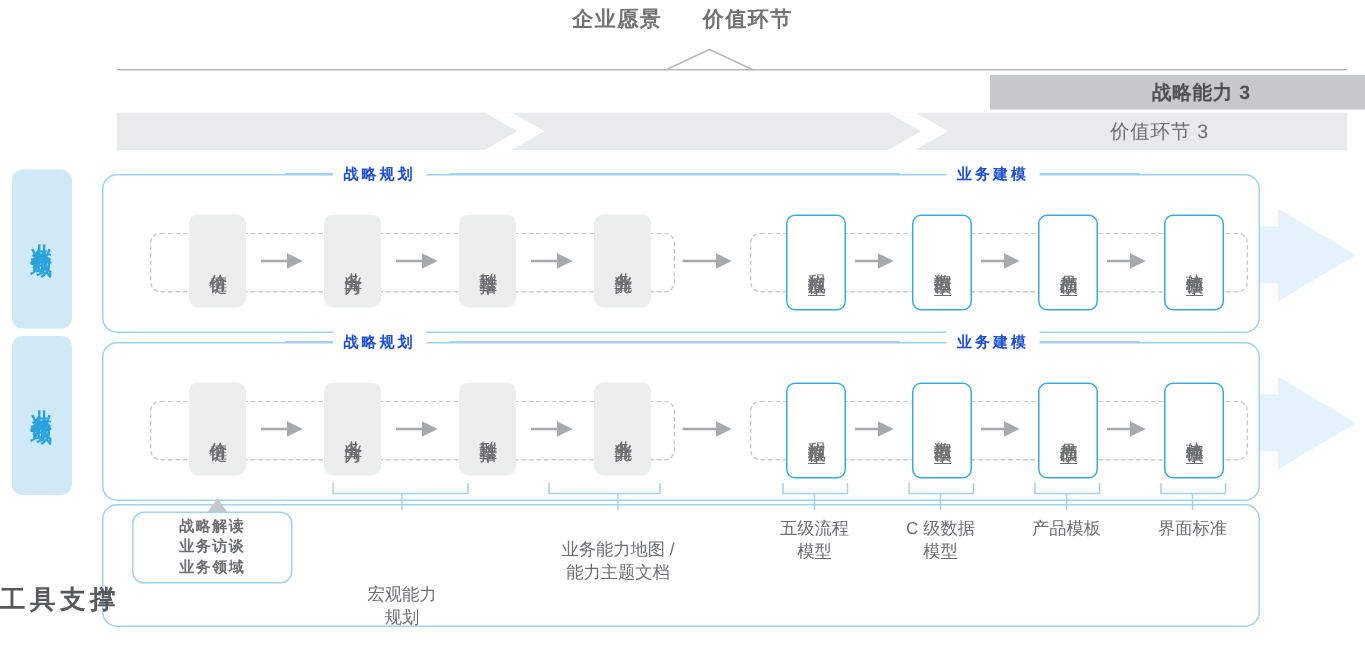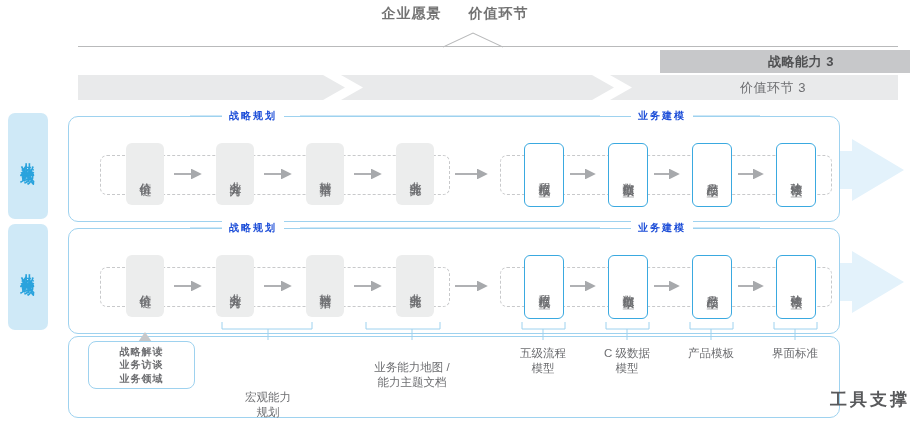--- a/index.html
+++ b/index.html
@@ -127,21 +127,21 @@
     line-height:1.32;
   }
 
   
   .toolwrap{
     position:absolute;left:68px;top:336px;width:770px;height:80px;
     border:1.2px solid #9ed2ef;border-radius:10px;
     background:transparent;
   }
   .toolsupport{
-    position:absolute;left:0;top:388px;width:910px;text-align:right;
+    position:absolute;left:0;top:388px;width:910px;text-align:left;
     font-size:17px;font-weight:bold;color:#58595b;letter-spacing:3px;
   }
 
   .svgabs{position:absolute;left:0;top:0;width:910px;height:432px;pointer-events:none;}
 </style>
 </head>
 <body>
 
 <div id="root">
 

